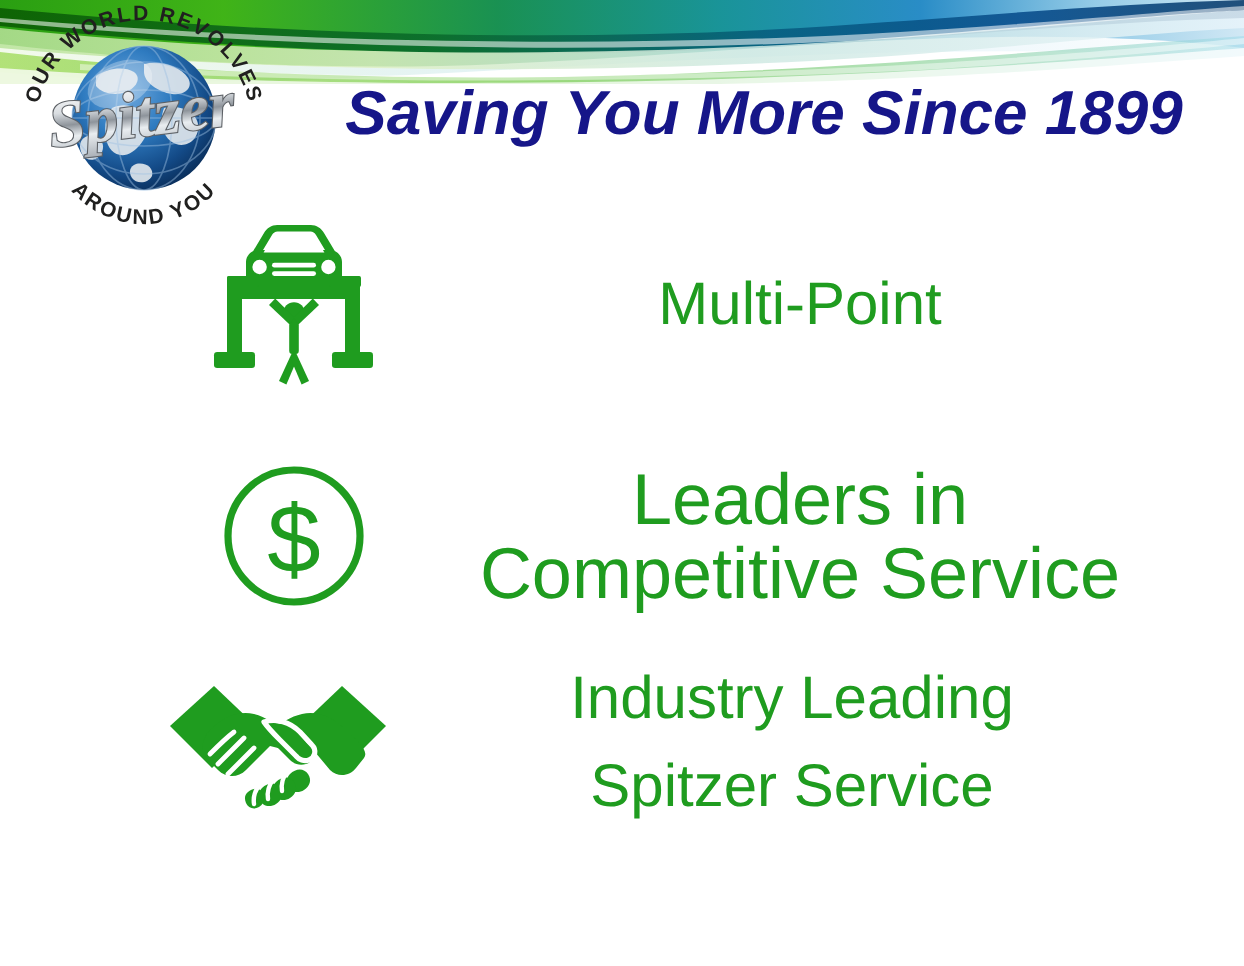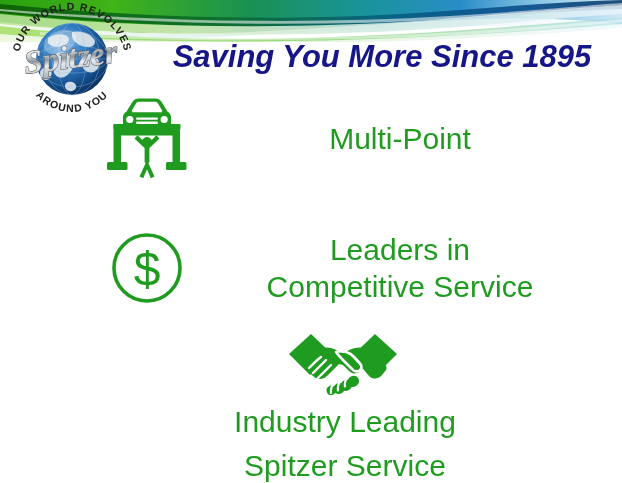--- a/index.html
+++ b/index.html
@@ -71,52 +71,51 @@
     color: #1f9c1f;
   }
   .feature-text .line {
     display: block;
     white-space: nowrap;
   }
 
   
   #row-inspection {
     left: 88px;
-    top: 92px;
+    top: 106px;
     width: 500px;
     height: 92px;
   }
   #row-inspection .feature-icon { width: 118px; }
   #row-inspection .feature-text {
     font-size: 30px;
     line-height: 37px;
     padding-left: 6px;
   }
 
   
   #row-pricing {
     left: 88px;
     top: 222px;
     width: 500px;
     height: 92px;
   }
   #row-pricing .feature-icon { width: 118px; }
   #row-pricing .feature-text {
-    font-size: 30px;
+    font-size: 36px;
     line-height: 37px;
     padding-left: 6px;
   }
 
   
   #row-service {
-    left: 88px;
+    left: 76px;
     top: 326px;
     width: 510px;
     height: 92px;
-    flex-direction: column;
   }
   #row-service .feature-icon { width: 126px; }
   #row-service .feature-text {
     font-size: 30px;
     line-height: 44px;
     padding-left: 4px;
   }
 </style>
 </head>
 <body>
@@ -225,21 +224,21 @@
     <text font-family="'Liberation Sans', sans-serif" font-size="10.5" font-weight="bold" fill="#20201f" letter-spacing="1.1">
       <textPath href="#arcBot" startOffset="50%" text-anchor="middle">AROUND YOU</textPath>
     </text>
 
     <g>
       <text x="68" y="66" font-family="'Liberation Serif', serif" font-size="33" font-style="italic" font-weight="bold" text-anchor="middle" fill="url(#chrome)" stroke="#5d6166" stroke-width="1.1" paint-order="stroke fill" transform="rotate(-7 68 66)">Spitzer</text>
     </g>
   </svg>
 </div>
 
-<div id="headline">Saving You More Since 1895</div>
+<div id="headline">Saving You More Since 1899</div>
 
 <div class="feature-row" id="row-inspection">
 
   <div class="feature-icon">
     <svg width="92" height="84" viewBox="0 0 92 84" xmlns="http://www.w3.org/2000/svg">
       <g fill="#1f9c1f">
 
         <path d="M22,33 L22,21 C22,18.5 23.6,16.5 25.6,15.5 L31,6.5
                  C32.4,4 34.8,2.5 37.6,2.5 L54.4,2.5
                  C57.2,2.5 59.6,4 61,6.5 L66.4,15.5

